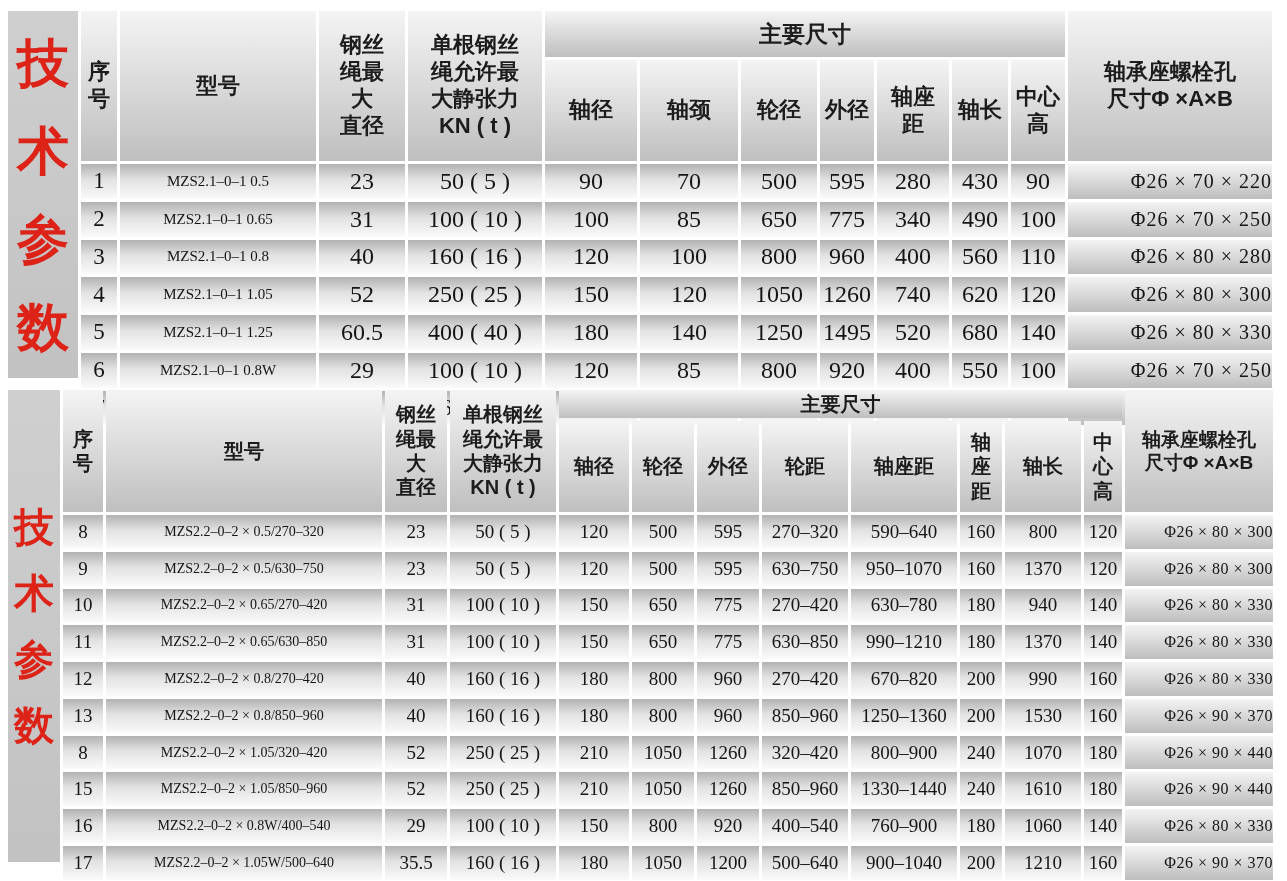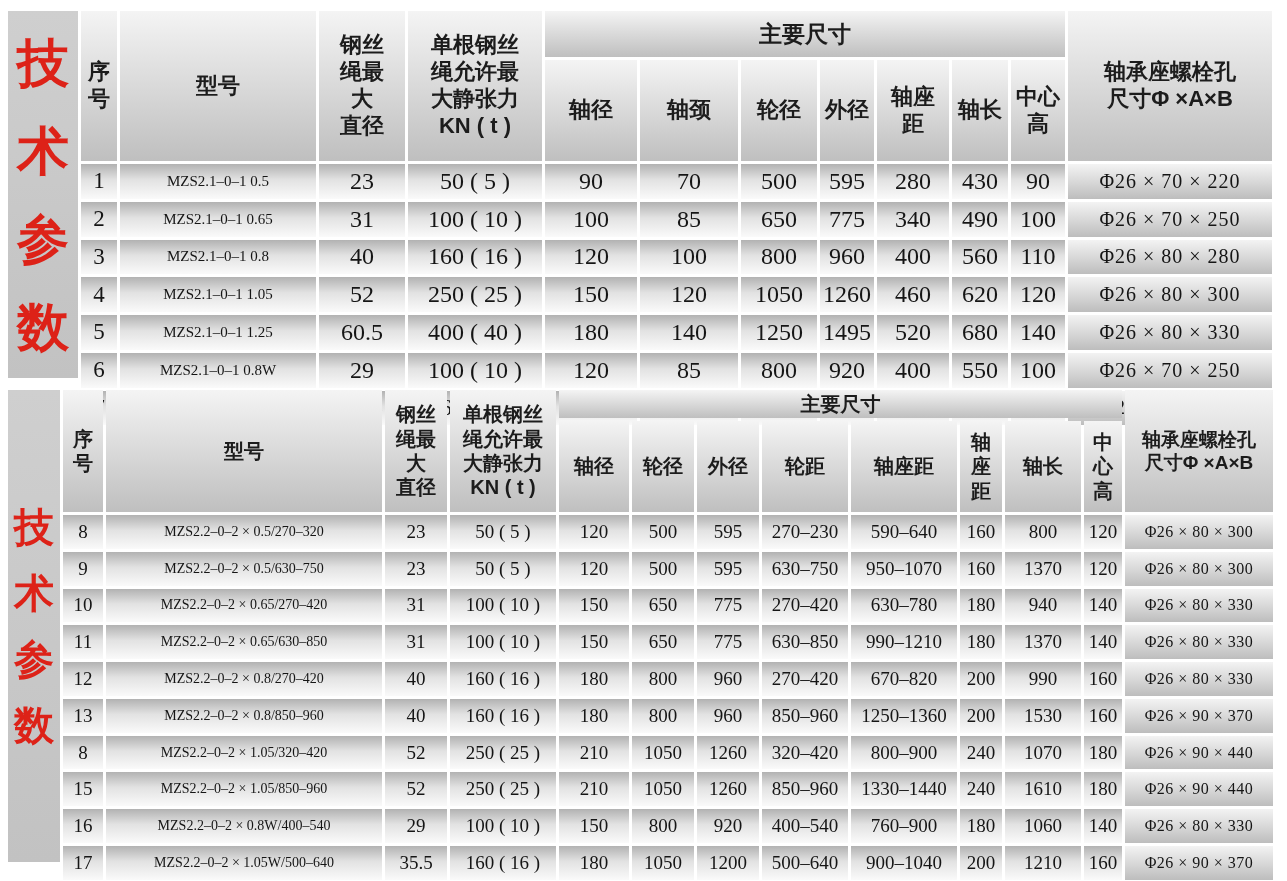--- a/index.html
+++ b/index.html
@@ -31,20 +31,21 @@
     line-height:1.22;
   }
   td {
     text-align:center; vertical-align:middle; padding:0;
     background:linear-gradient(180deg,#b2b2b2 0%,#e2e2e2 45%,#fafafa 100%);
     font-family:"Liberation Serif","DejaVu Serif",serif;
     color:#151515; white-space:nowrap; overflow:hidden;
   }
   td.c-bearing {
     background:linear-gradient(180deg,#f3f3f3 0%,#d6d6d6 55%,#bdbdbd 100%);
+    text-align:right;
   }
 
   
   .t1 th { font-size:22px; }
   .t1 th.main-dims { font-size:23px; }
   .t1 td { font-size:24px; }
   .t1 td.c-seq { font-size:23px; }
   .t1 td.c-model { font-size:15px; }
   .t1 td.c-bearing { font-size:20px; letter-spacing:1px; }
   .t1 tbody td { height:28px; }
@@ -158,21 +159,21 @@
           </tr>
           <tr>
             <td class="c-seq">4</td>
             <td class="c-model">MZS2.1–0–1 1.05</td>
             <td class="c-num">52</td>
             <td class="c-num">250 ( 25 )</td>
             <td class="c-num">150</td>
             <td class="c-num">120</td>
             <td class="c-num">1050</td>
             <td class="c-num">1260</td>
-            <td class="c-num">460</td>
+            <td class="c-num">740</td>
             <td class="c-num">620</td>
             <td class="c-num">120</td>
             <td class="c-bearing">Φ26 × 80 × 300</td>
           </tr>
           <tr>
             <td class="c-seq">5</td>
             <td class="c-model">MZS2.1–0–1 1.25</td>
             <td class="c-num">60.5</td>
             <td class="c-num">400 ( 40 )</td>
             <td class="c-num">180</td>
@@ -273,21 +274,21 @@
       </thead>
       <tbody>
           <tr>
             <td class="c-seq">8</td>
             <td class="c-model">MZS2.2–0–2 × 0.5/270–320</td>
             <td class="c-num">23</td>
             <td class="c-num">50 ( 5 )</td>
             <td class="c-num">120</td>
             <td class="c-num">500</td>
             <td class="c-num">595</td>
-            <td class="c-num">270–230</td>
+            <td class="c-num">270–320</td>
             <td class="c-num">590–640</td>
             <td class="c-num">160</td>
             <td class="c-num">800</td>
             <td class="c-num">120</td>
             <td class="c-bearing">Φ26 × 80 × 300</td>
           </tr>
           <tr>
             <td class="c-seq">9</td>
             <td class="c-model">MZS2.2–0–2 × 0.5/630–750</td>
             <td class="c-num">23</td>

